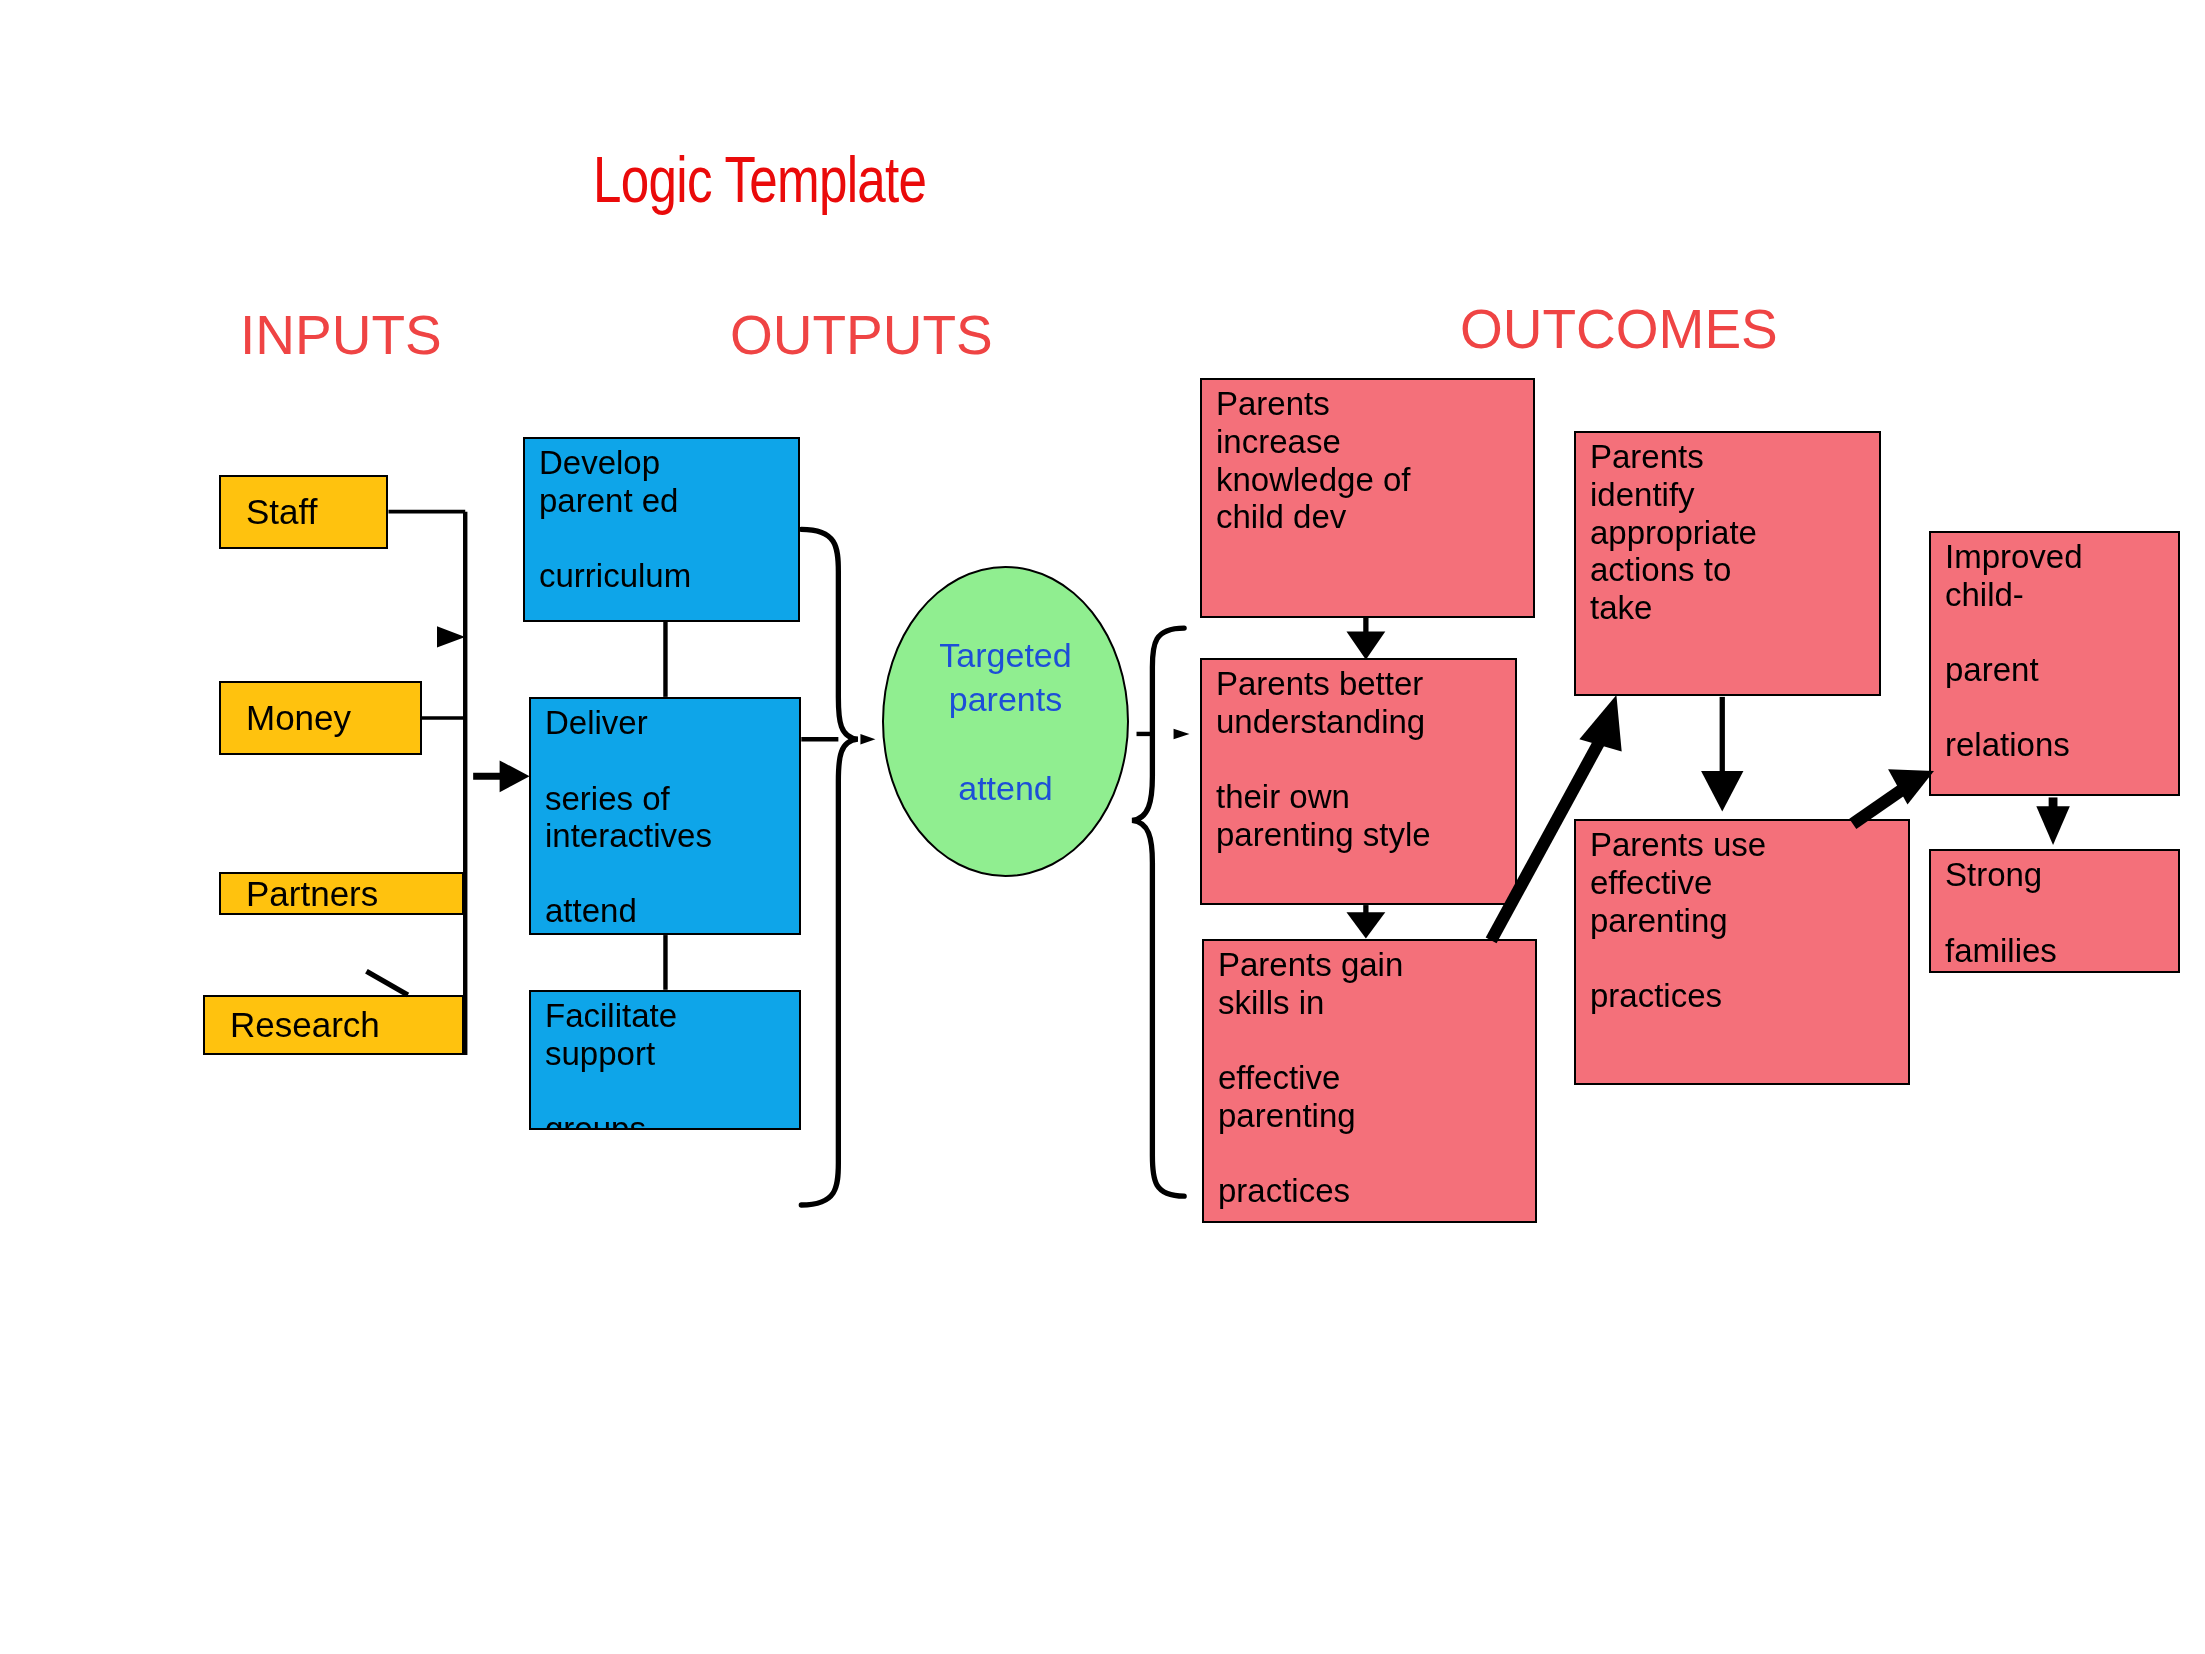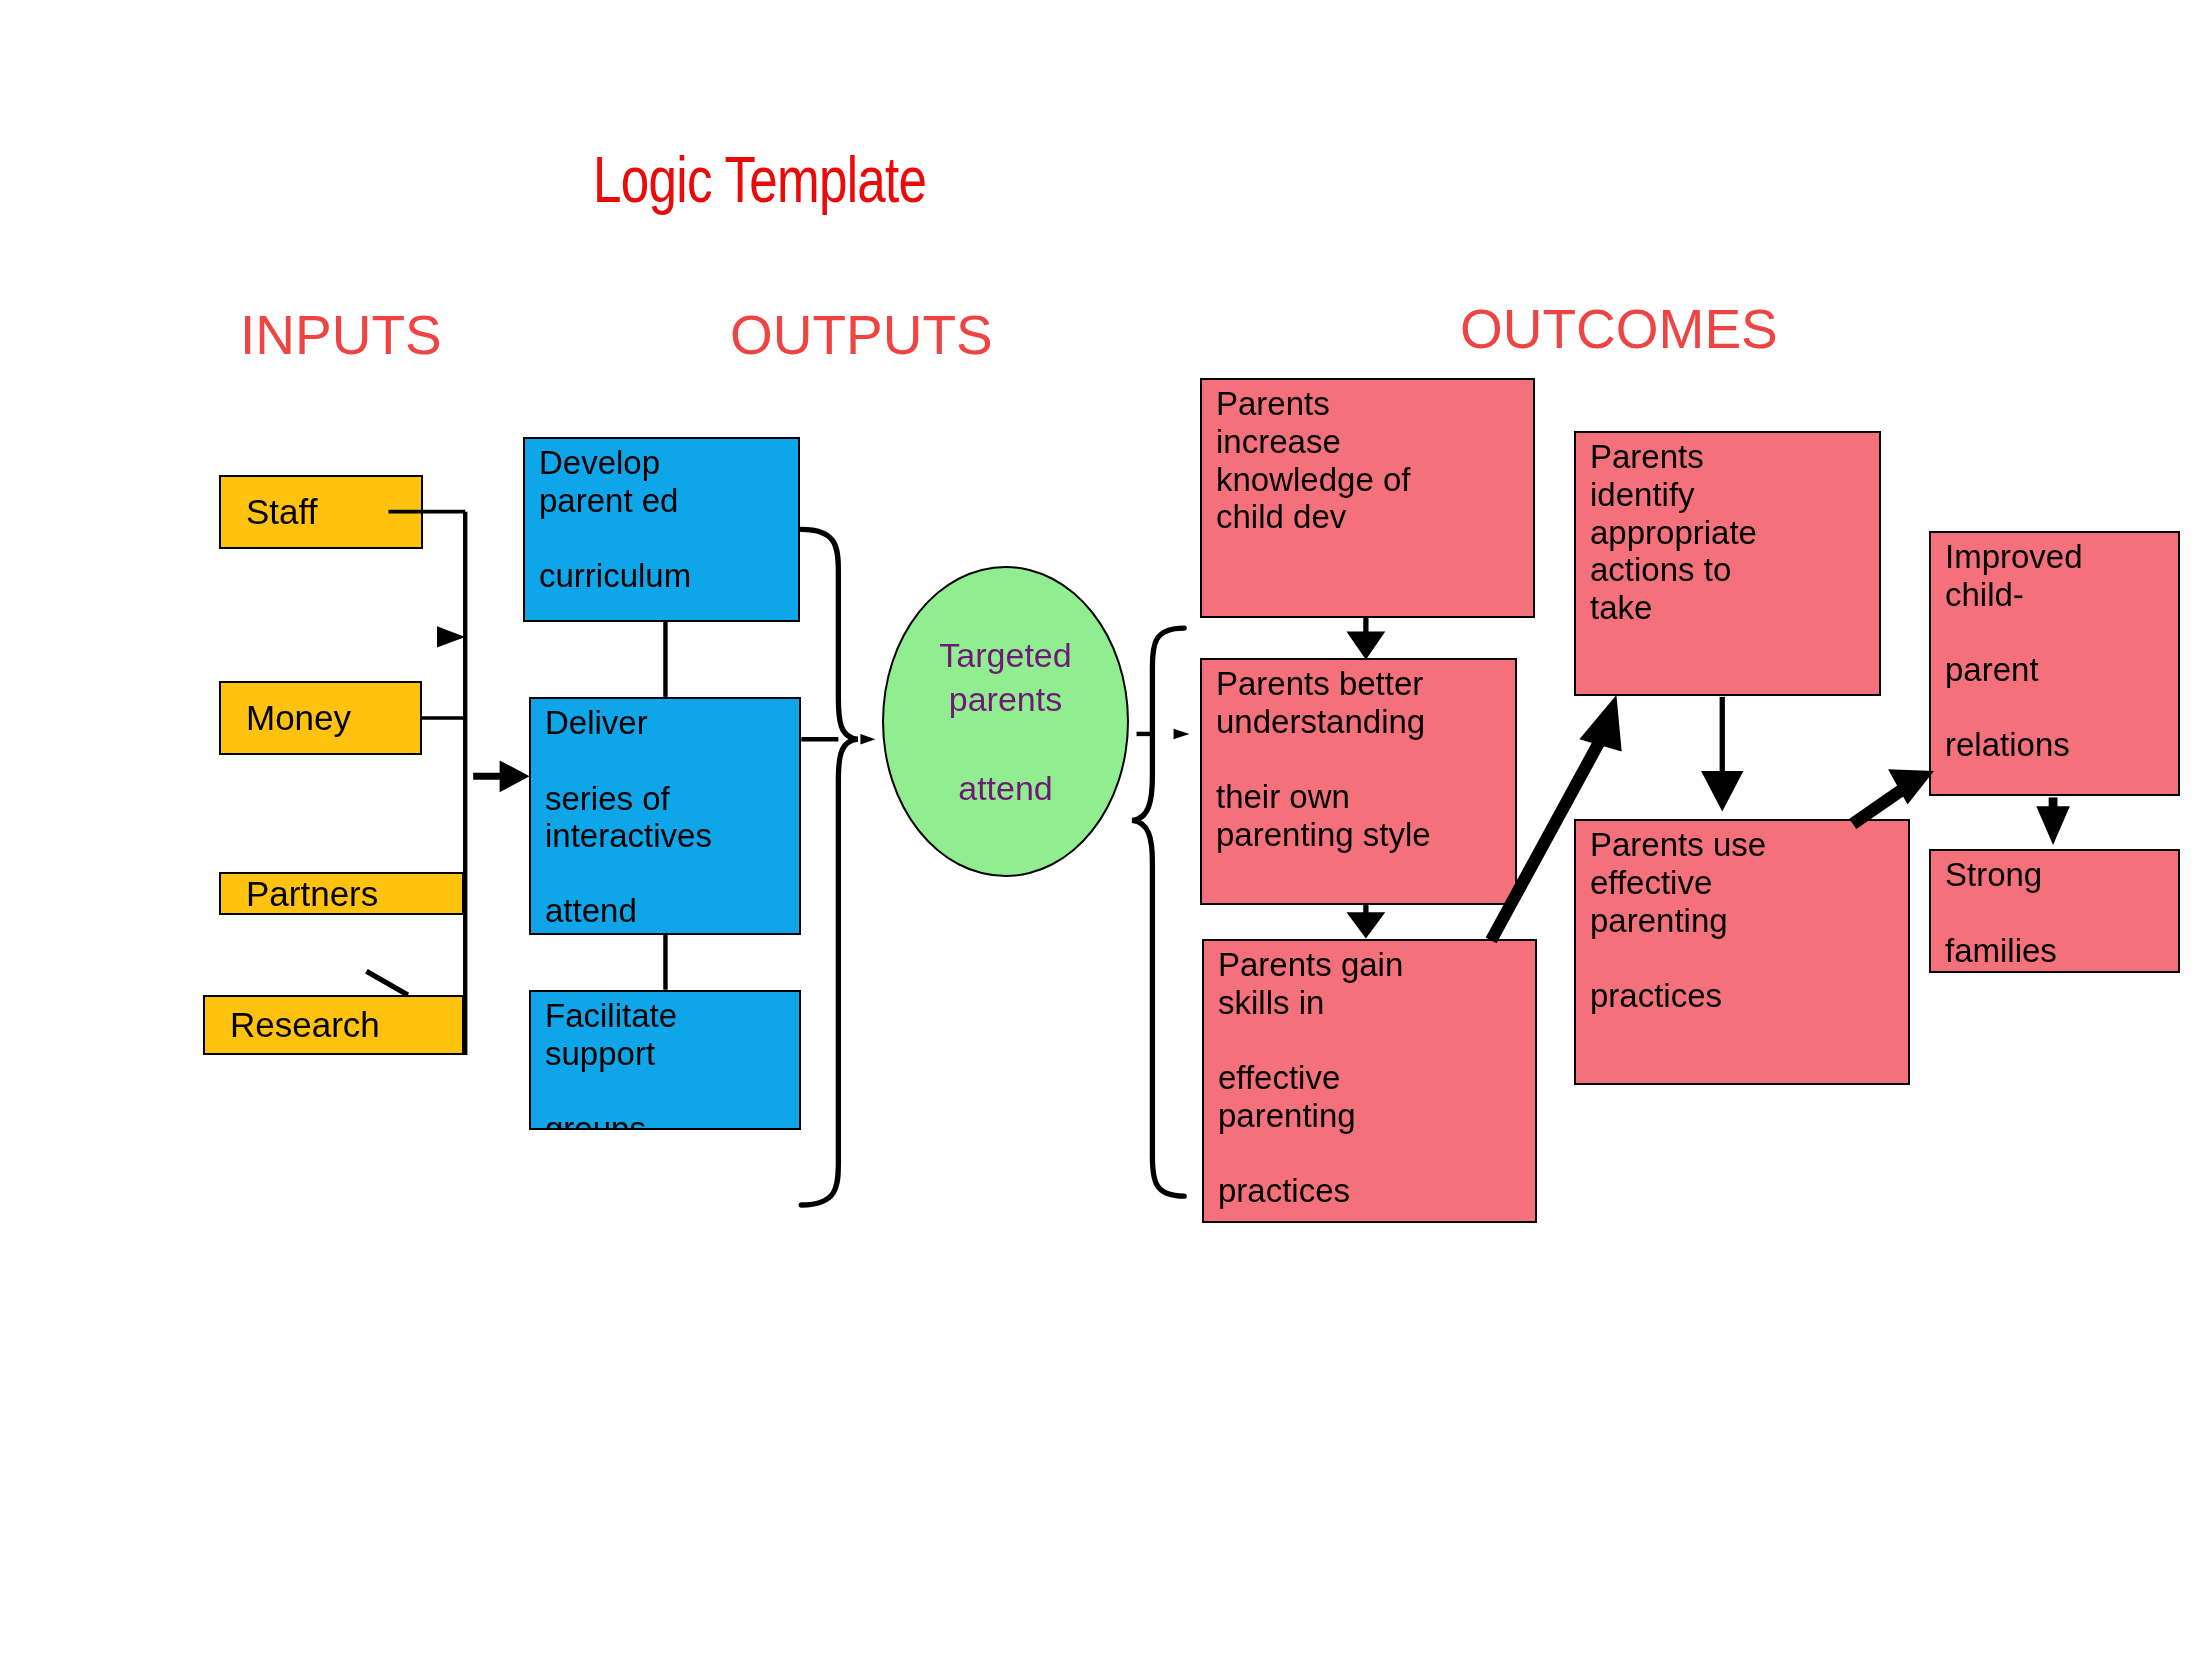--- a/index.html
+++ b/index.html
@@ -56,21 +56,21 @@
 
   .box.yellow { font-size: 35px; display: flex; align-items: center; padding-left: 25px; }
 
   .ellipse {
     box-sizing: border-box;
     border: 2.6px solid #000000;
     background: #90EE90;
     border-radius: 50%;
     font-size: 34px;
     line-height: 1.30;
-    color: #701a75;
+    color: #1d4ed8;
     display: flex;
     flex-direction: column;
     align-items: center;
     justify-content: center;
     text-align: center;
     white-space: pre-line;
   }
 
   svg.overlay {
     position: absolute;
@@ -83,21 +83,21 @@
 <body>
 
 <div id="canvas">
 
   <div class="abs" id="title">Logic Template</div>
 
   <div class="abs col-head" id="head-inputs">INPUTS</div>
   <div class="abs col-head" id="head-outputs">OUTPUTS</div>
   <div class="abs col-head" id="head-outcomes">OUTCOMES</div>
 
-  <div class="abs box yellow" style="left:219px; top:475px; width:204px; height:74px;text-align:center;">Staff</div>
+  <div class="abs box yellow" style="left:219px; top:475px; width:169px; height:74px;text-align:center;">Staff</div>
 
   <div class="abs box yellow" style="left:219px; top:681px; width:203px; height:74px;">Money</div>
 
   <div class="abs box yellow" style="left:219px; top:872px; width:245px; height:43px;">Partners</div>
 
   <div class="abs box yellow" style="left:203px; top:995px; width:261px; height:60px;">Research</div>
 
   <div class="abs box green" style="left:523px; top:437px; width:277px; height:185px;">Develop
 parent ed
 

